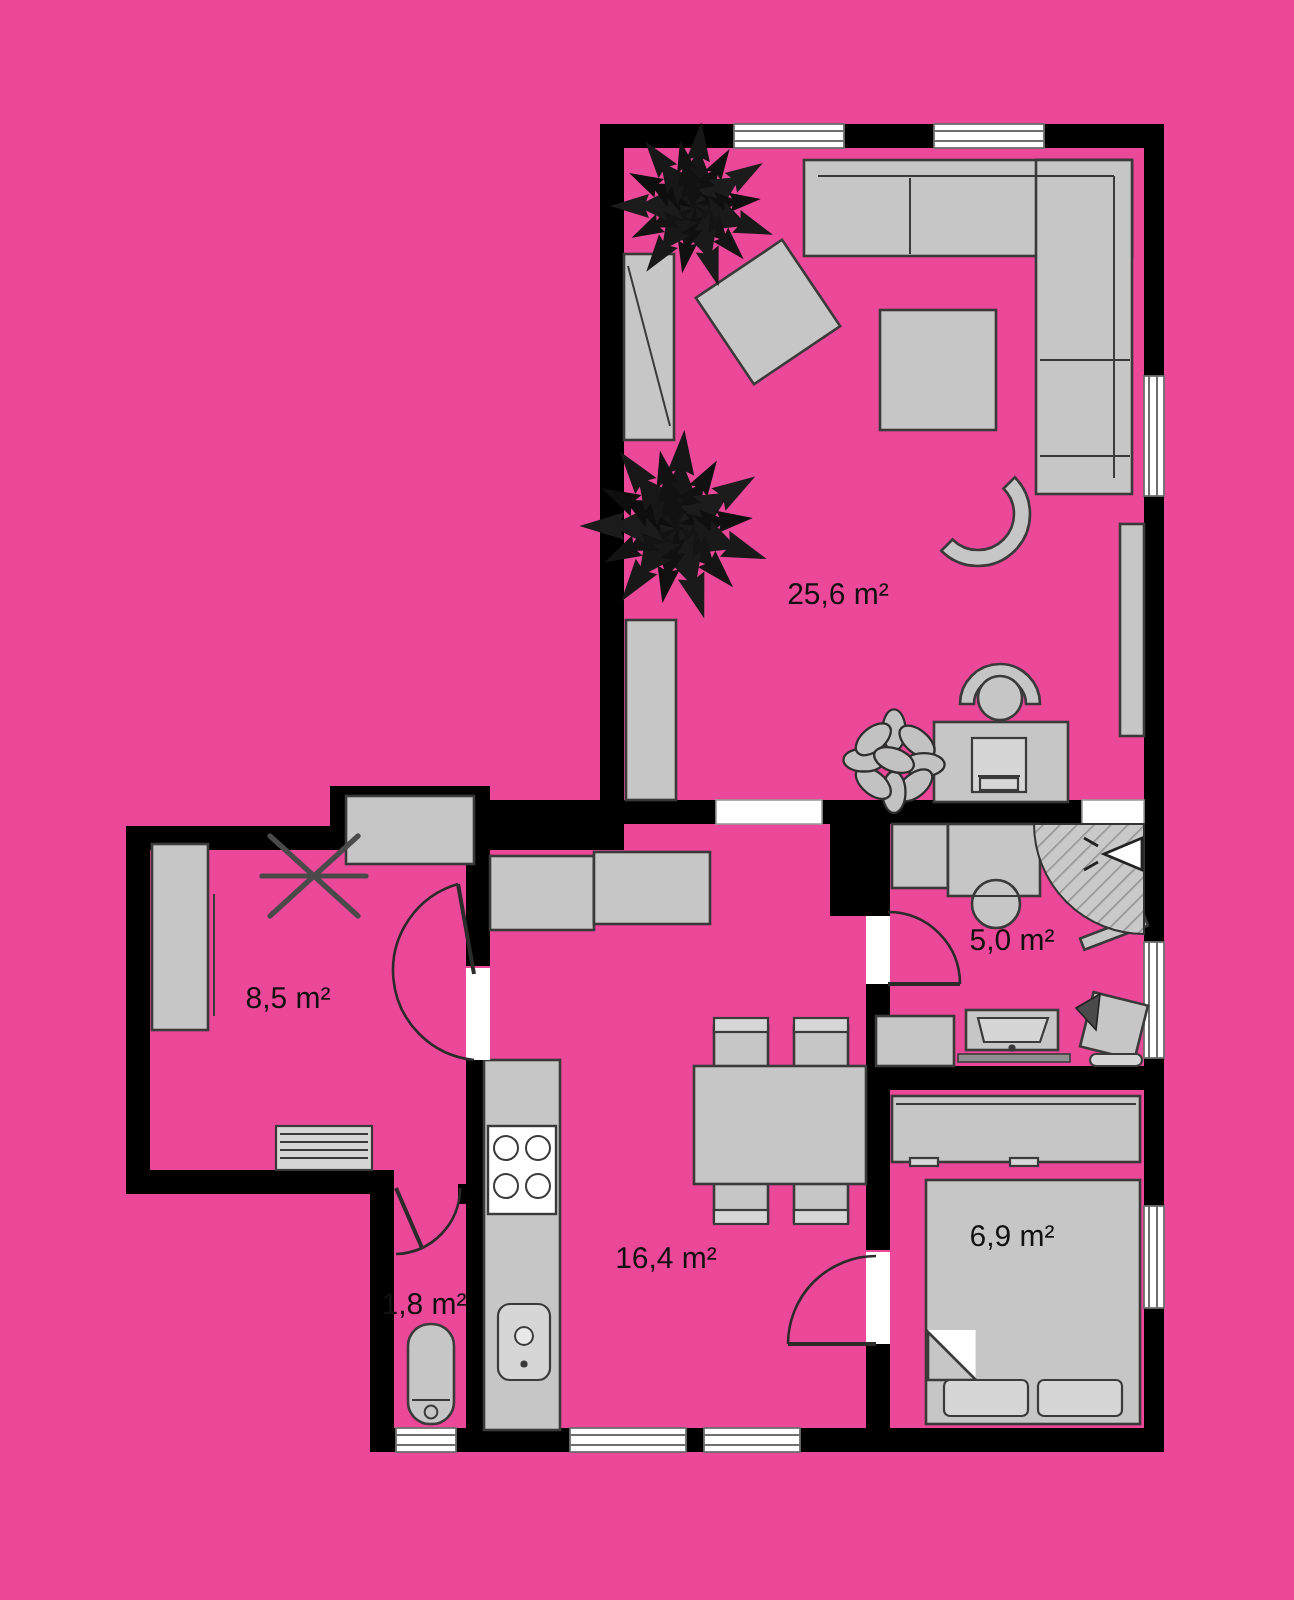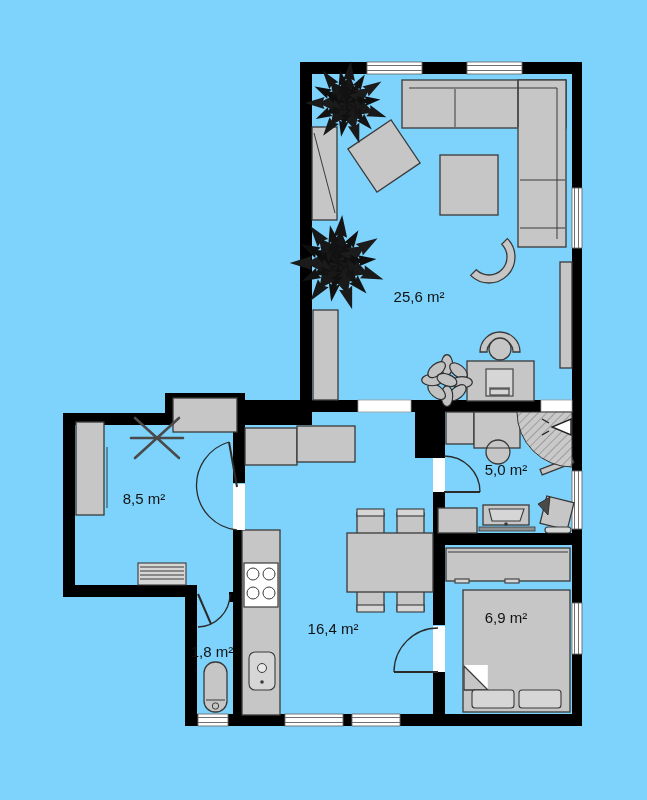--- a/index.html
+++ b/index.html
@@ -1,16 +1,16 @@
 <!DOCTYPE html>
 <html style="--wall: #000000; --furniture: #c6c6c6; --outline: #3a3a3a; --floor: #ffffff; --plant: #161616;"><head>
 <meta charset="utf-8">
 <style>
   html,body{margin:0;padding:0;background:#fff;}
-  .stage{width:647px;height:800px;position:relative;background:#7dd3fc;}
+  .stage{width:647px;height:800px;position:relative;background:#ec4899;}
   svg{display:block;}
   .wall{fill:var(--wall,#000);}
   .gap{fill:#fff;stroke:#9a9a9a;stroke-width:0.8;}
   .win{fill:#fff;stroke:#6e6e6e;stroke-width:0.9;}
   .winline{stroke:#6e6e6e;stroke-width:1;fill:none;}
   .furn{fill:var(--furniture,#c6c6c6);stroke:var(--outline,#3a3a3a);stroke-width:1.3;}
   .furnlight{fill:#d6d6d6;stroke:var(--outline,#3a3a3a);stroke-width:1.1;}
   .thin{stroke:var(--outline,#3a3a3a);stroke-width:1;fill:none;}
   .arc{fill:none;stroke:#2b2b2b;stroke-width:1.3;}
   .leaf{stroke:#2b2b2b;stroke-width:2;fill:none;}

